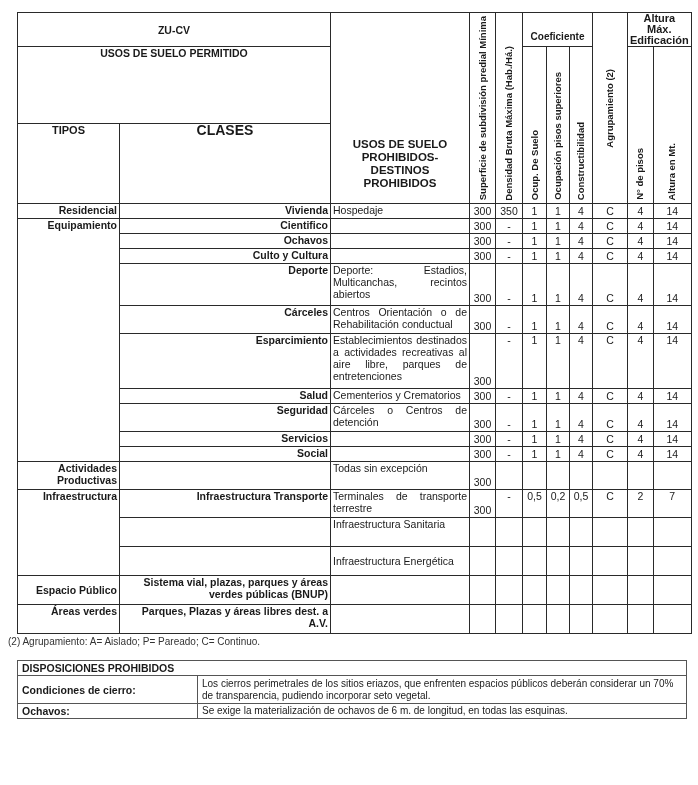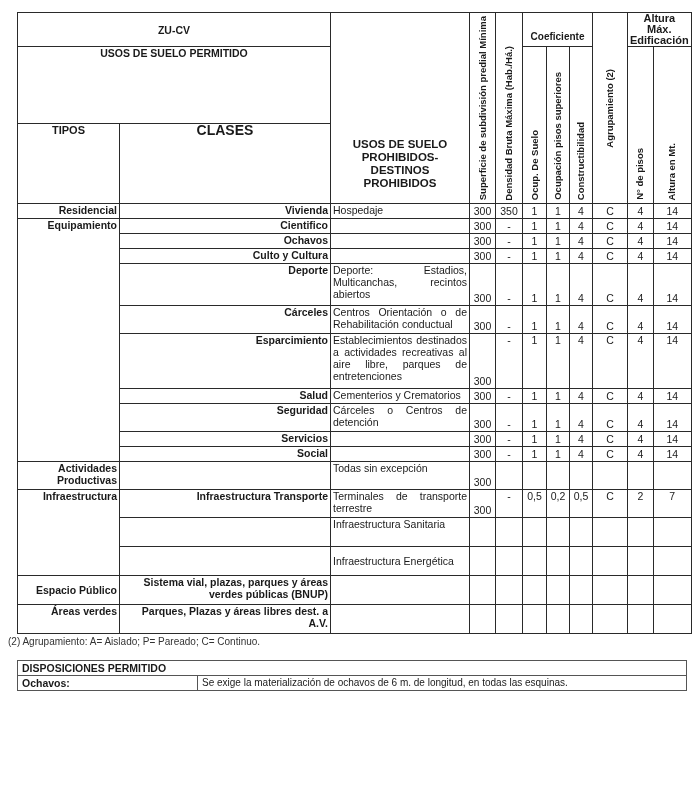--- a/index.html
+++ b/index.html
@@ -297,20 +297,24 @@
 
 <div class="note">(2) Agrupamiento: A= Aislado; P= Pareado; C= Continuo.</div>
 
 <table class="disp">
   <colgroup>
       <col style="width:180px">
       <col>
     </colgroup>
   <tbody>
       <tr style="height:15px">
-    <td colspan="2" class="lbl">DISPOSICIONES PERMITIDO</td>
+    <td colspan="2" class="lbl">DISPOSICIONES PROHIBIDOS</td>
+  </tr>
+  <tr style="height:28px">
+    <td class="lbl">Condiciones de cierro:</td>
+    <td>Los cierros perimetrales de los sitios eriazos, que enfrenten espacios públicos deberán considerar un 70% de transparencia, pudiendo incorporar seto vegetal.</td>
   </tr>
   <tr style="height:15px">
     <td class="lbl">Ochavos:</td>
     <td>Se exige la materialización de ochavos de 6 m. de longitud, en todas las esquinas.</td>
   </tr>
 </tbody>
   </table>
 
 </body></html>

